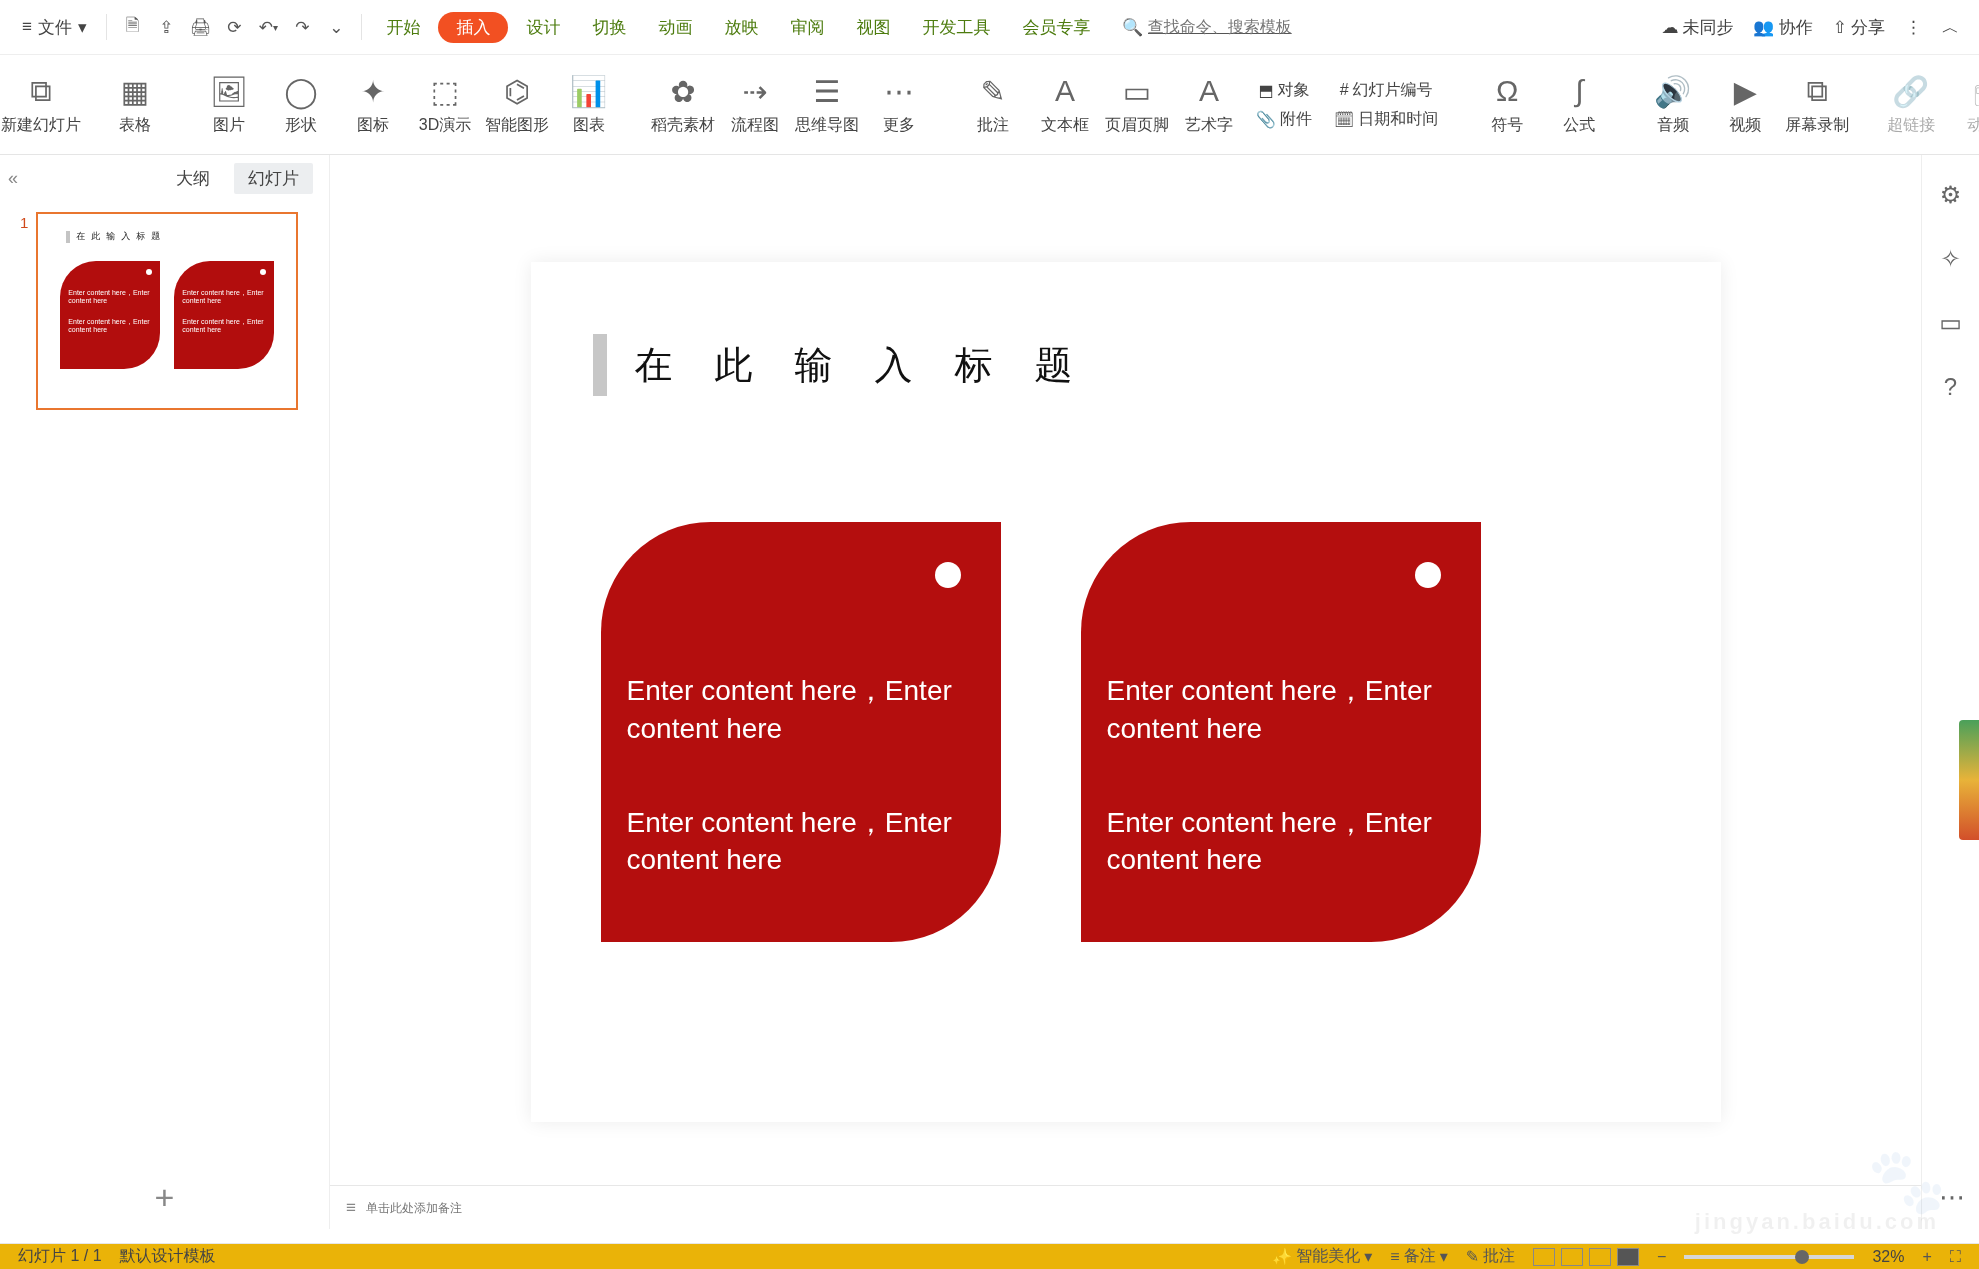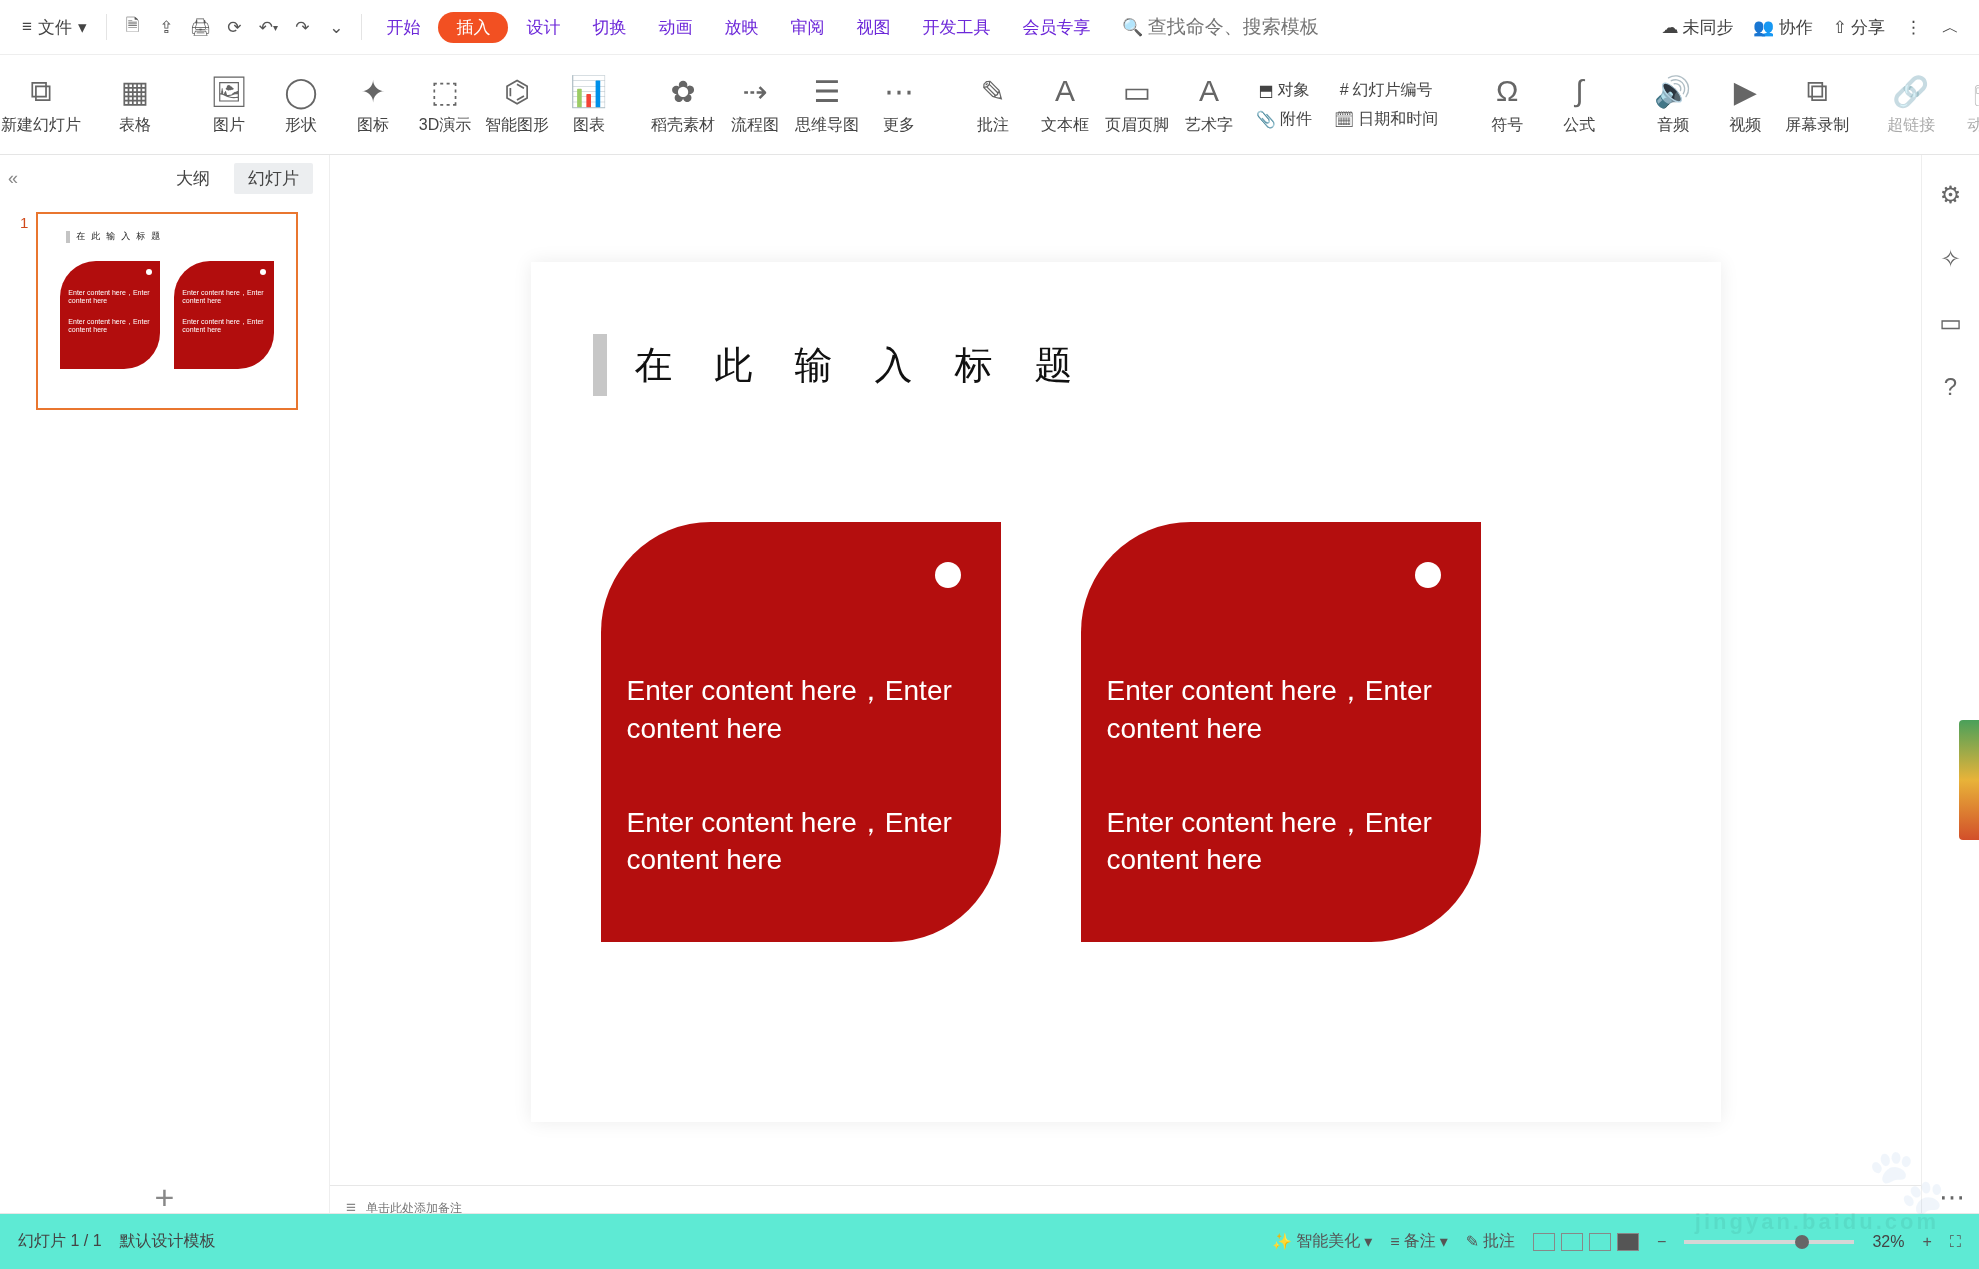--- a/index.html
+++ b/index.html
@@ -29,30 +29,30 @@
 .topbar .file-menu {
   display: flex; align-items: center;
   gap: 6px; padding: 4px 10px; cursor: pointer;
 }
 .topbar .sep { width: 1px; height: 26px; background: #e4e4e4; margin: 0 6px; }
 .topbar .qbtn {
   width: 30px; height: 30px; display: flex; align-items: center; justify-content: center;
   color: #555; cursor: pointer;
 }
 .topbar .tab {
-  padding: 6px 14px; cursor: pointer; color: #6d28d9;
+  padding: 6px 14px; cursor: pointer; color: #4d7c0f;
 }
 .topbar .tab.active {
   background: #f25022; color: #fff; border-radius: 20px; padding: 4px 18px;
 }
 .topbar .search {
   margin-left: 6px; display: flex; align-items: center; gap: 4px;
   color: #aaa; padding: 4px 8px;
 }
-.topbar .search input { border: none; outline: none; font-size: 19px; color: #555; width: 170px; }
+.topbar .search input { border: none; outline: none; font-size: 16px; color: #555; width: 170px; text-decoration: underline; }
 .topbar .spacer { flex: 1; }
 .topbar .right-btn { display: flex; align-items: center; gap: 4px; padding: 4px 8px; cursor: pointer; color: #444; }
 
 
 .ribbon {
   height: 100px;
   display: flex;
   align-items: center;
   padding: 0 16px;
   border-bottom: 1px solid #e5e5e5;
@@ -150,23 +150,23 @@
 
 .notesbar{
   height: 44px; border-top:1px solid #e7e7e7; display:flex; align-items:center;
   padding:0 16px; gap:10px; color:#888; font-size:17px; background:#fff;
 }
 .notesbar input{border:none; outline:none; flex:1; font-size:12px; color:#666;}
 
 
 .statusbar{
   position:absolute; bottom:0; left:0; right:0;
-  height: 56px; border-top:1px solid #e7e7e7;
+  height: 26px; border-top:1px solid #e7e7e7;
   display:flex; align-items:center; padding:0 18px; gap:18px;
-  font-size:16px; color:#444; background:#5eead4;
+  font-size:16px; color:#444; background:#eab308;
 }
 .statusbar .spacer{flex:1;}
 .statusbar .sbtn{display:flex; align-items:center; gap:4px; cursor:pointer; color:#555;}
 .statusbar .viewset{display:flex; gap:6px;}
 .statusbar .viewset .view{width:22px;height:18px;border:1px solid #888;}
 .statusbar .slider{ width:170px; height:4px; background:#d6d6d6; position:relative;}
 .statusbar .slider .knob{ position:absolute; left:65%; top:-5px; width:14px; height:14px; background:#666; border-radius:50%;}
 
 .watermark{
   position:absolute; right:30px; bottom:50px; pointer-events:none;

